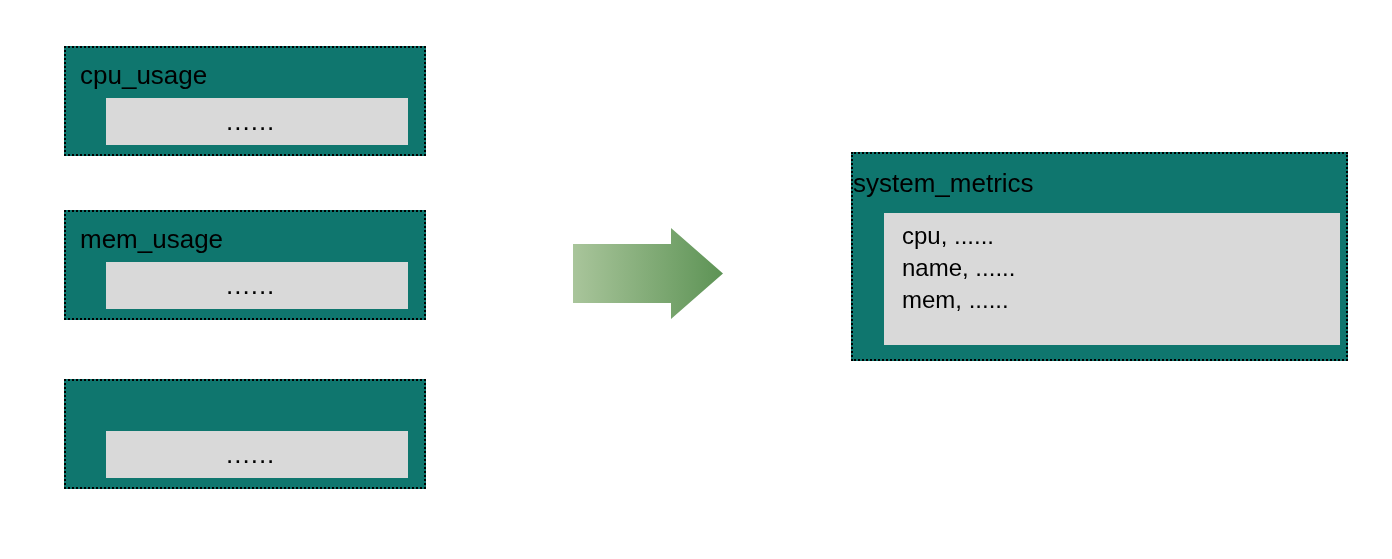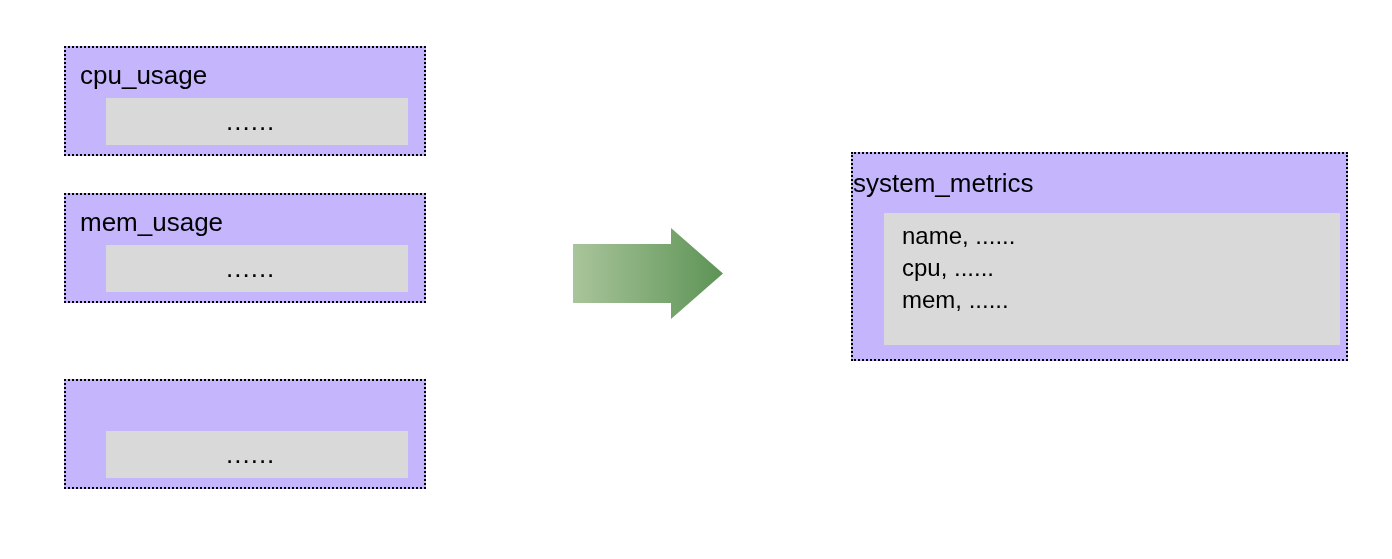--- a/index.html
+++ b/index.html
@@ -17,21 +17,21 @@
     position: relative;
     width: 1392px;
     height: 559px;
   }
 
   
   .node {
     position: absolute;
     box-sizing: border-box;
     border: 2px dotted #000000;
-    background: #c4b5fd;
+    background: #0f766e;
   }
   .node-title {
     position: absolute;
     color: #000000;
     font-size: 26px;
     line-height: 30px;
     white-space: nowrap;
     font-family: "Liberation Sans", sans-serif;
   }
   
@@ -53,21 +53,21 @@
     font-size: 24px;
     line-height: 24px;
     color: #000000;
     white-space: nowrap;
     font-family: "Liberation Sans", sans-serif;
   }
 
   
   .src-box      { width: 362px; height: 110px; left: 64px; }
   .src-box-1    { top: 46px;  }
-  .src-box-2    { top: 193px; }
+  .src-box-2    { top: 210px; }
   .src-box-3    { top: 379px; }
 
   .src-title    { left: 14px; top: 12px; }
 
   .src-panel    { left: 40px; width: 302px; height: 47px; top: 50px; }
   .src-panel-dots { left: 120px; top: 10px; }
 
   
   .dst-box   { left: 851px; top: 152px; width: 497px; height: 209px; }
   .dst-title { left: 0; top: 14px; }
@@ -116,20 +116,20 @@
         <stop offset="1" stop-color="#5d9355"></stop>
       </linearGradient>
     </defs>
     <path d="M 3 16 L 101 16 L 101 0 L 153 45.5 L 101 91 L 101 75 L 3 75 Z" fill="url(#arrowGrad)"></path>
   </svg>
 
   <div class="node dst-box">
     <div class="node-title dst-title">system_metrics</div>
     <div class="panel dst-panel">
       <div class="dst-line-wrap">
+        <span class="panel-line dst-line">cpu, ......</span>
         <span class="panel-line dst-line">name, ......</span>
-        <span class="panel-line dst-line">cpu, ......</span>
         <span class="panel-line dst-line">mem, ......</span>
       </div>
     </div>
   </div>
 
 </div>
 
 </body></html>

